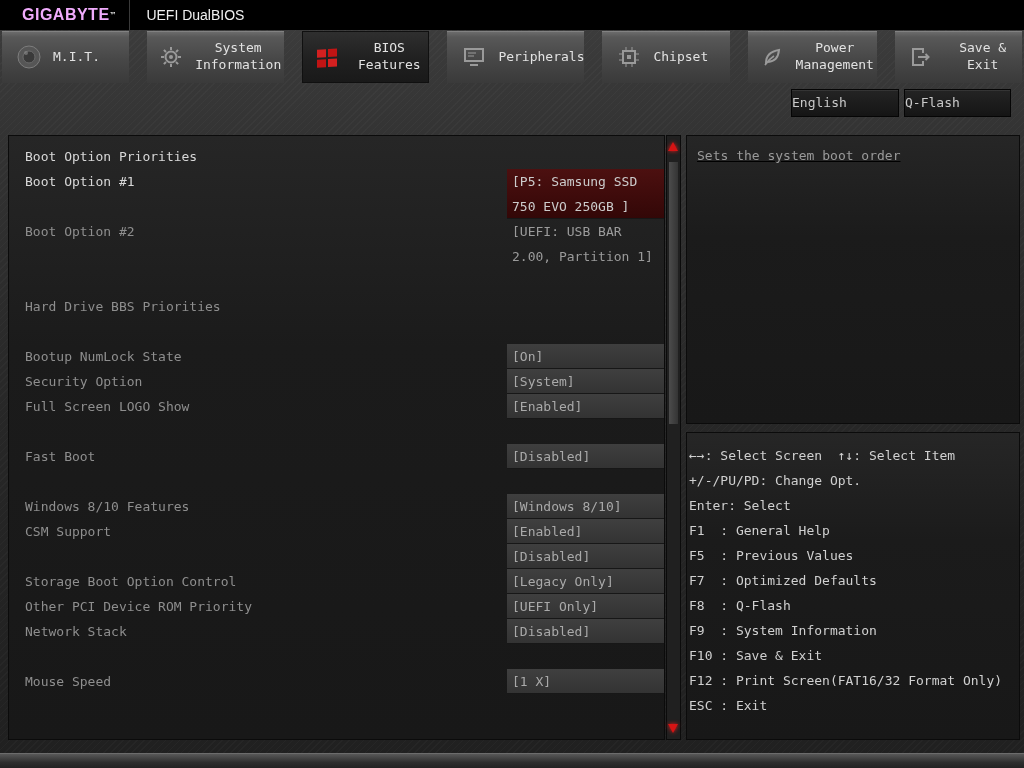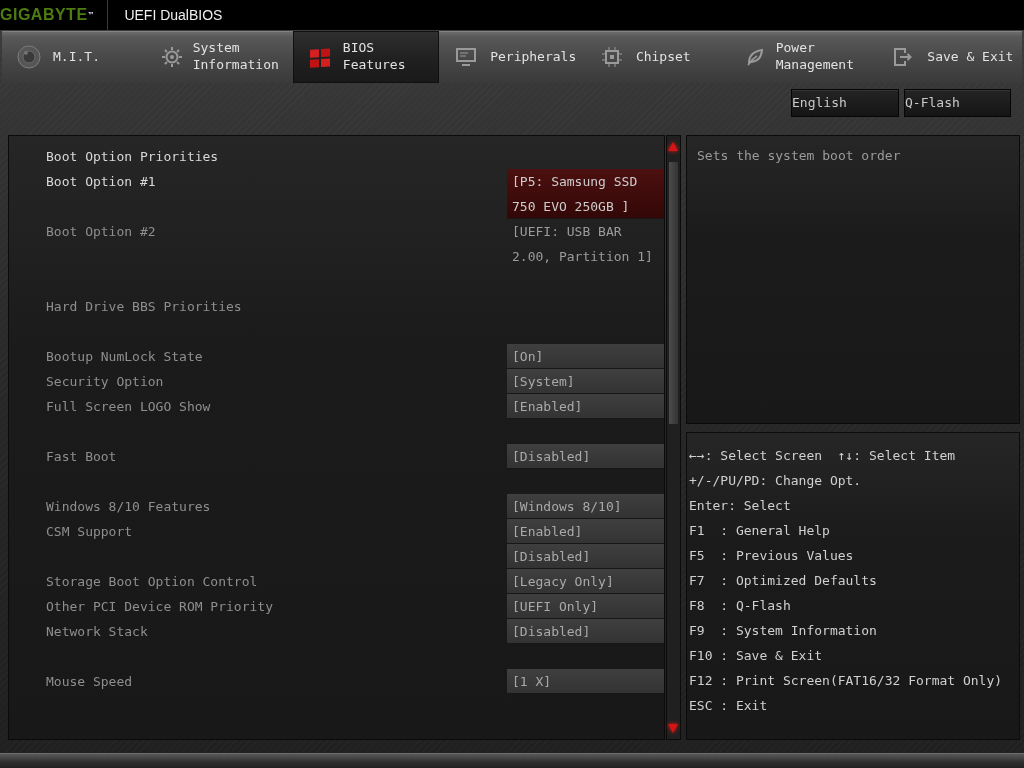--- a/index.html
+++ b/index.html
@@ -8,48 +8,48 @@
 
   .screen { position:relative; width:1024px; height:768px; overflow:hidden;
     background:
       repeating-linear-gradient(135deg, rgba(255,255,255,0.022) 0 1px, transparent 1px 5px),
       linear-gradient(180deg,#3e3e3e 0%, #333333 18%, #272727 55%, #202020 100%); }
 
   
   .topbar { position:absolute; top:0; left:0; width:100%; height:30px; background:#000;
     display:flex; align-items:center; z-index:5; }
   .brand { font-family:"Liberation Sans", sans-serif; font-weight:bold; font-size:16px;
-    color:#4d7c0f; letter-spacing:0.5px;text-align:right; }
+    color:#f0abfc; margin-left:22px; letter-spacing:0.5px;text-align:right; }
   .tm { color:#fff; font-size:8px; vertical-align:super; margin-left:1px; }
   .topbar-divider { width:1px; height:30px; background:#3a3a3a; margin:0 16px 0 14px; }
   .uefi-title { color:#f0f0f0; font-size:14px; font-family:"Liberation Sans", sans-serif; }
 
   
-  .tabs { position:absolute; top:31px; left:2px; width:1020px; height:52px; display:flex; gap:0; }
+  .tabs { position:absolute; top:31px; left:2px; width:1020px; height:52px; display:flex; gap:18px;text-align:center; }
   .tab { flex:1; display:flex; align-items:center; padding-left:12px; gap:9px; cursor:default;
     background:linear-gradient(180deg,#6f6f6f 0%,#585858 12%,#474747 55%,#3a3a3a 100%);
     box-shadow: inset 0 1px 0 rgba(255,255,255,0.15); }
   .tab.active { background:linear-gradient(180deg,#2f2f2f 0%,#202020 55%,#191919 100%);
     box-shadow: inset 0 0 0 1px #101010; }
   .ticon { width:30px; display:flex; justify-content:center; align-items:center; }
   .tlabel { font-size:13px; color:#e2e2e2; line-height:1.3; }
 
   
   .btn { position:absolute; top:89px; height:28px; color:#c9c9c9; font-size:13px;
     text-align:left; line-height:26px; cursor:default;
     background:linear-gradient(180deg,#242424,#151515); border:1px solid #050505;
     box-shadow: inset 0 1px 0 rgba(255,255,255,0.08); }
   .btn-english { left:791px; width:108px; }
   .btn-qflash  { left:904px; width:107px; }
 
   
   .panel { background:linear-gradient(180deg,#262626,#1b1b1b 35%,#181818);
-    border:1px solid #0b0b0b;padding-left:21px; }
+    border:1px solid #0b0b0b; }
   .settings-panel { position:absolute; left:8px; top:135px; width:657px; height:605px; padding-top:8px; }
-  .help-panel { position:absolute; left:686px; top:135px; width:334px; height:289px; padding:10px; }
+  .help-panel { position:absolute; left:686px; top:135px; width:334px; height:289px; padding:10px;text-decoration:underline; }
   .keys-panel { position:absolute; left:686px; top:432px; width:334px; height:308px; padding:10px 2px 0; }
   .help-desc { font-size:13px; color:#9a9a9a; line-height:20px; }
   .keyline { font-size:13px; color:#d0d0d0; line-height:25px; white-space:pre; }
 
   
   .row { display:flex; height:25px; }
   .row.tall { height:50px; }
   .lbl { padding-left:16px; font-size:13px; color:#8e8e8e; line-height:25px; white-space:nowrap; }
   .lbl.bright { color:#d8d8d8; }
   .val { margin-left:auto; width:157px; font-size:13px; line-height:25px; padding-left:5px;

